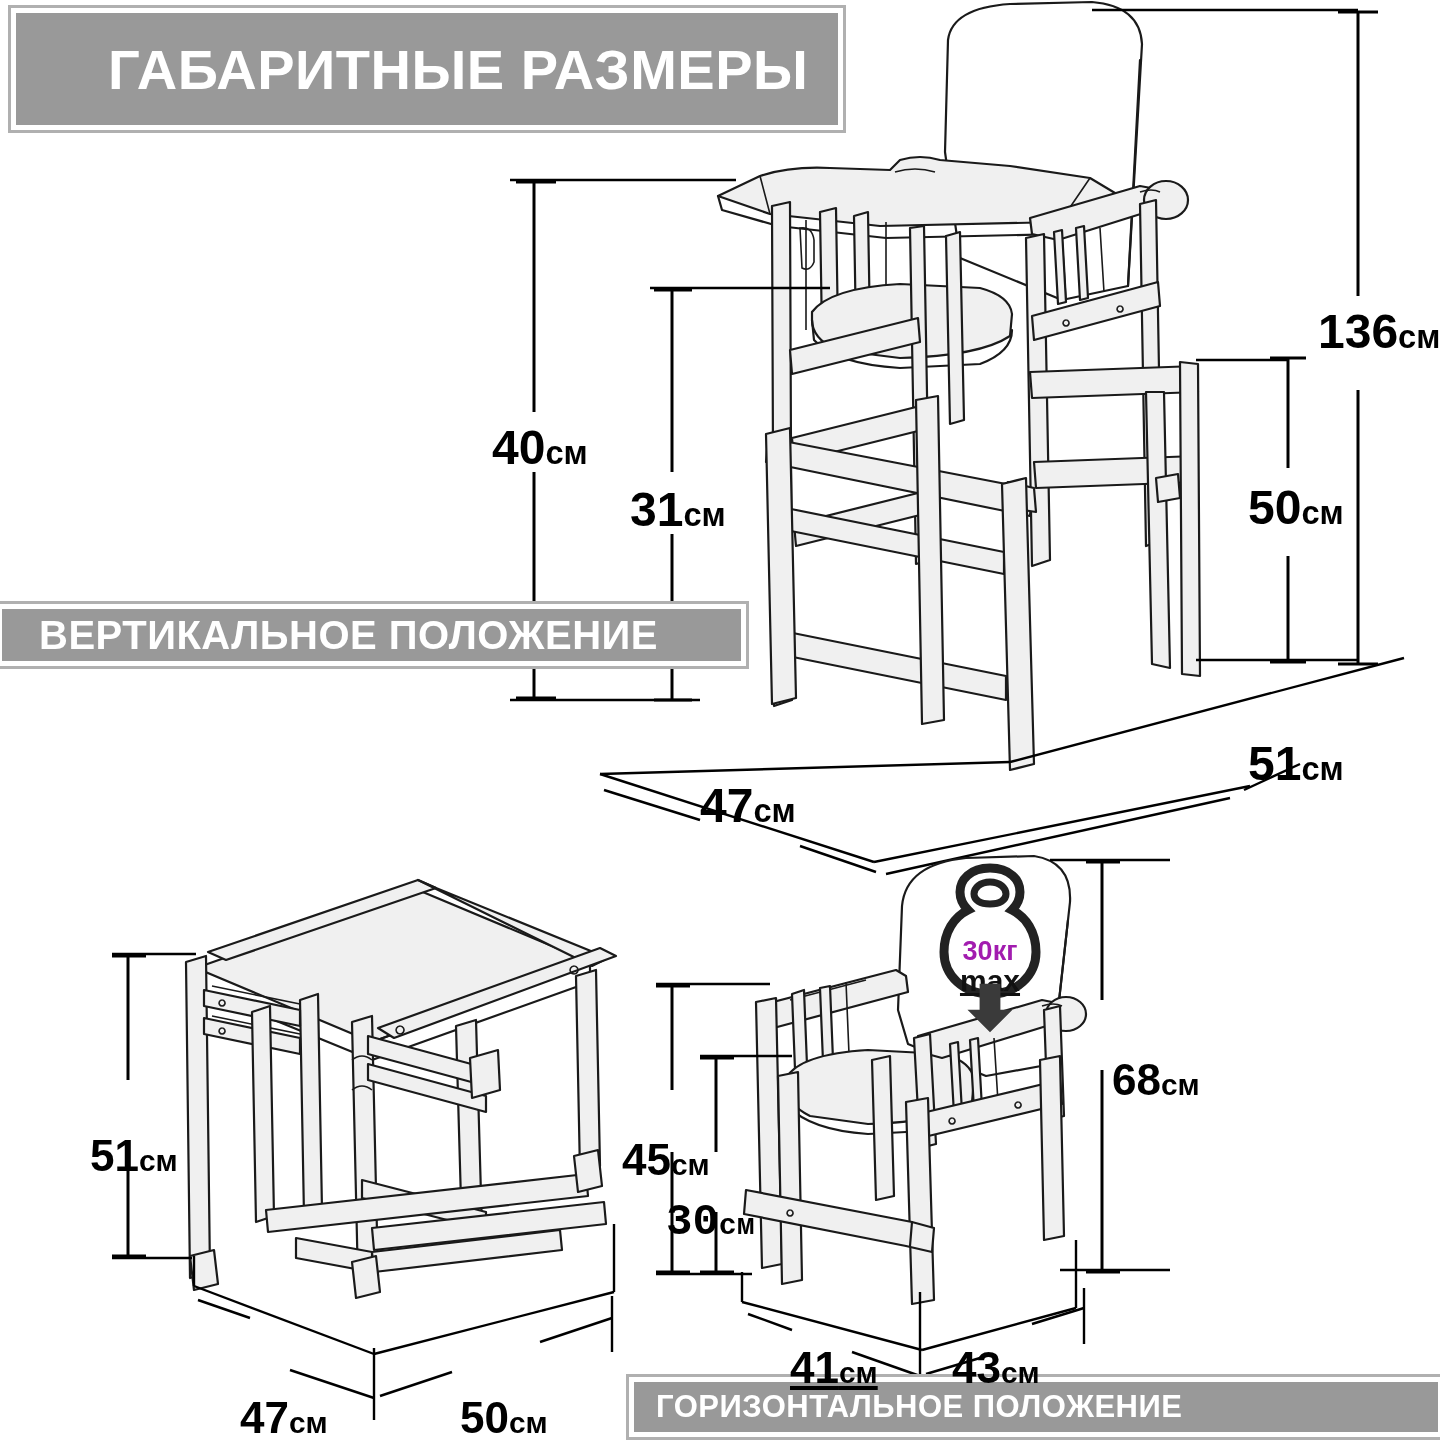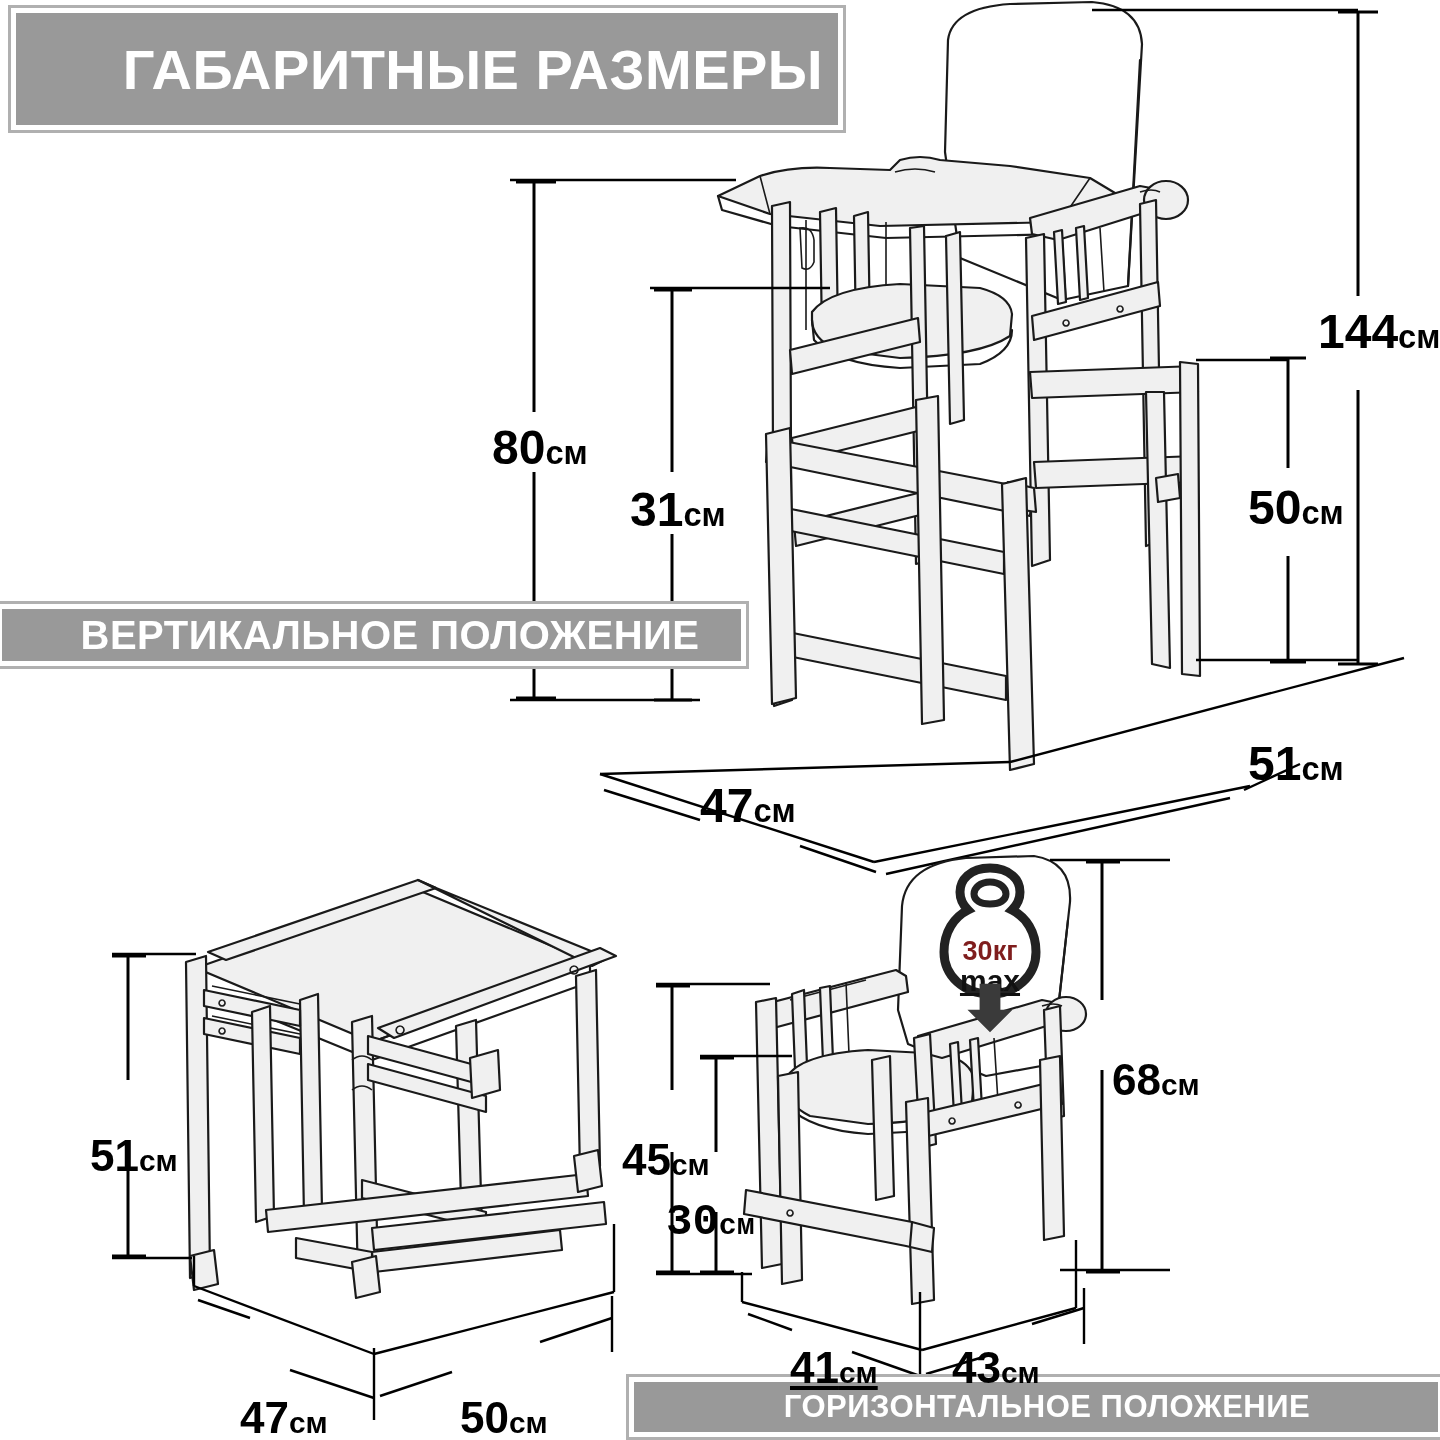--- a/index.html
+++ b/index.html
@@ -4,21 +4,21 @@
 <style>
   html,body{margin:0;padding:0;background:#ffffff;}
   body{width:1440px;height:1440px;overflow:hidden;
        font-family:"Liberation Sans","DejaVu Sans",sans-serif;color:#000;}
   #stage{position:relative;width:1440px;height:1440px;background:#fff;}
 
   
   .banner{position:absolute;background:#ffffff;border:3px solid #b0b0b0;
           box-sizing:border-box;padding:5px;}
   .banner .fill{background:#999999;width:100%;height:100%;
-                display:flex;align-items:center;box-sizing:border-box;justify-content:center;}
+                display:flex;align-items:center;box-sizing:border-box;}
   .banner .txt{color:#ffffff;font-weight:700;letter-spacing:.5px;
                white-space:nowrap;font-family:"Liberation Sans","DejaVu Sans",sans-serif;}
 
   #banner-title{left:8px;top:5px;width:838px;height:128px;}
   #banner-title .txt{font-size:56px;padding-left:92px;}
 
   #banner-vertical{left:-6px;top:601px;width:755px;height:68px;}
   #banner-vertical .txt{font-size:40px;padding-left:37px;}
 
   #banner-horizontal{left:626px;top:1374px;width:820px;height:66px;}
@@ -310,21 +310,21 @@
 
   </svg>
 
   <div id="weight-badge">
     <svg viewBox="0 0 120 175" width="120" height="175">
       <path d="M60 6 C40 6 30 18 30 30 C30 38 34 44 38 48 C24 55 14 70 14 90 C14 114 34 132 60 132 C86 132 106 114 106 90 C106 70 96 55 82 48 C86 44 90 38 90 30 C90 18 80 6 60 6 Z" fill="none" stroke="#222" stroke-width="9"></path>
       <path d="M60 20 C50 20 44 26 44 32 C44 38 50 42 60 42 C70 42 76 38 76 32 C76 26 70 20 60 20 Z" fill="#fff" stroke="#222" stroke-width="7"></path>
       <path d="M16 130 L104 130 L104 142 L16 142 Z" fill="none" stroke="none"></path>
     </svg>
     <div style="position:absolute;left:0;top:76px;width:120px;text-align:center;">
-      <div style="font-size:27px;font-weight:700;line-height:1;color:#7f1d1d;">30кг</div>
+      <div style="font-size:27px;font-weight:700;line-height:1;color:#a21caf;">30кг</div>
       <div style="font-size:30px;font-weight:700;line-height:1.05;color:#111;
                   text-decoration:underline;text-underline-offset:2px;">max</div>
     </div>
     <svg viewBox="0 0 60 60" width="52" height="56" style="position:absolute;left:34px;top:118px;">
       <path d="M18 2 L42 2 L42 32 L56 32 L30 58 L4 32 L18 32 Z" fill="#3a3a3a"></path>
     </svg>
   </div>
 
   <div class="banner" id="banner-title">
     <div class="fill">
@@ -338,24 +338,24 @@
       </div>
   </div>
 
   <div class="banner" id="banner-horizontal">
     <div class="fill">
         <span class="txt">ГОРИЗОНТАЛЬНОЕ ПОЛОЖЕНИЕ</span>
       </div>
   </div>
 
   <div class="dim d-lg" style="left:1318px;top:308px;">
-    <span class="n">144</span><span class="u">см</span>
+    <span class="n">136</span><span class="u">см</span>
   </div>
   <div class="dim d-lg" style="left:492px;top:424px;">
-    <span class="n">80</span><span class="u">см</span>
+    <span class="n">40</span><span class="u">см</span>
   </div>
   <div class="dim d-lg" style="left:630px;top:486px;">
     <span class="n">31</span><span class="u">см</span>
   </div>
   <div class="dim d-lg" style="left:1248px;top:484px;">
     <span class="n">50</span><span class="u">см</span>
   </div>
   <div class="dim d-lg" style="left:700px;top:782px;">
     <span class="n">47</span><span class="u">см</span>
   </div>

